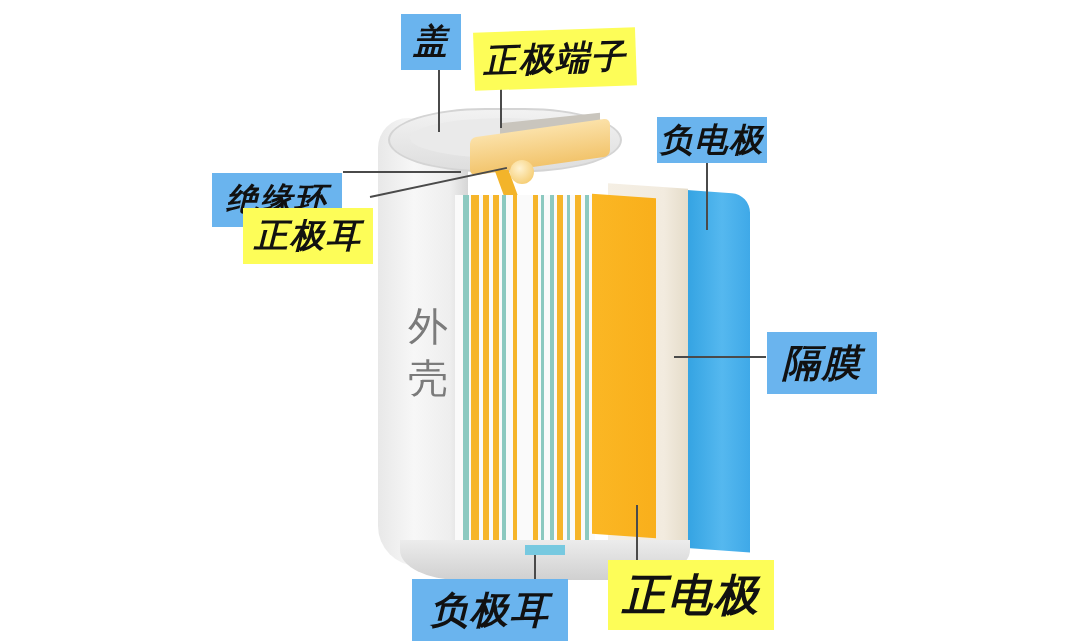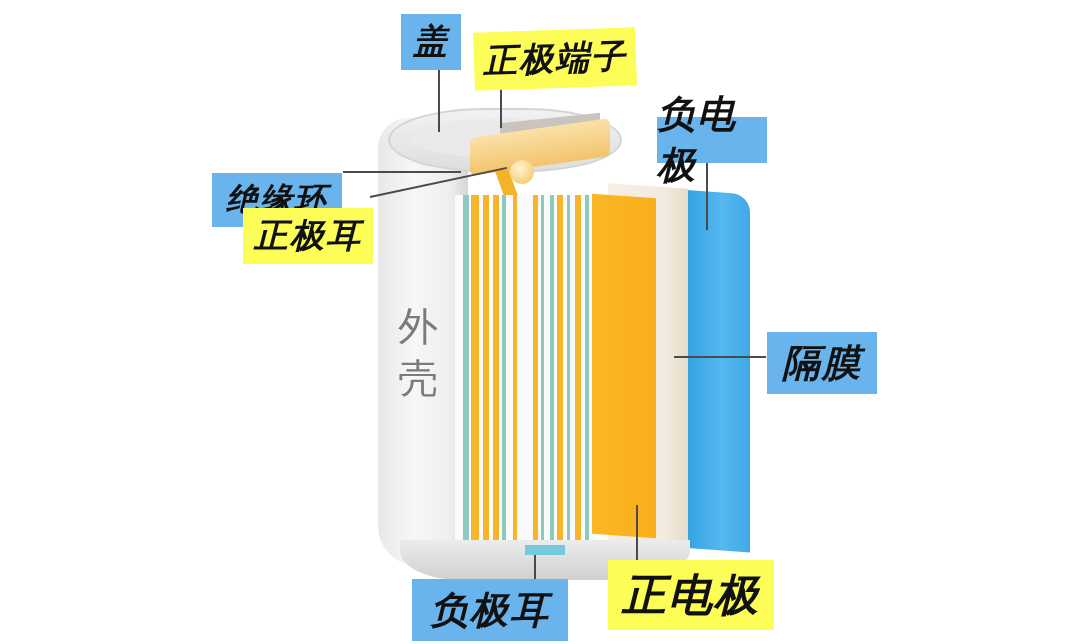--- a/index.html
+++ b/index.html
@@ -33,21 +33,21 @@
             background:linear-gradient(180deg,#ececec,#d0d0d0); border-radius:0 0 60px 60px / 0 0 30px 30px; }
   .neg-tab { position:absolute; left:525px; top:545px; width:40px; height:10px; background:#77c9e0; }
   .sep-sheet { position:absolute; left:608px; top:186px; width:80px; height:360px;
                background:linear-gradient(90deg,#f5efe4,#f2ebdf 70%,#e5dcc9); transform:skewY(4deg); }
   .pos-sheet { position:absolute; left:592px; top:196px; width:64px; height:340px;
                background:linear-gradient(90deg,#fbb724,#f9af1b); transform:skewY(4deg); }
   .neg-sheet { position:absolute; left:680px; top:192px; width:70px; height:358px;
                background:linear-gradient(90deg,#2d9fe0,#55b8ef 60%,#3fa9e8);
                border-radius:0 18px 0 0; transform:skewY(4deg); }
   .shell-text { position:absolute; left:398px; top:300px; width:60px; color:#7b7b7b;
-                font-size:40px; line-height:52px; text-align:left; font-family:"DejaVu Sans", sans-serif; }
+                font-size:40px; line-height:52px; text-align:center; font-family:"DejaVu Sans", sans-serif; }
 </style>
 </head>
 <body>
 
 <div class="shell"></div>
 <div class="rim"></div>
 <div class="rim-inner"></div>
 <div class="cap-top"></div>
 <div class="cap-plate"></div>
 <div class="knob"></div>
@@ -84,16 +84,16 @@
 <div class="line" style="left:370px;top:196px;width:140px;height:2px;transform:rotate(-12deg);transform-origin:left center;"></div>
 <div class="line" style="left:706px;top:162px;width:2px;height:68px;"></div>
 <div class="line" style="left:674px;top:356px;width:92px;height:2px;"></div>
 <div class="line" style="left:534px;top:555px;width:2px;height:26px;"></div>
 <div class="line" style="left:636px;top:505px;width:2px;height:58px;"></div>
 
 <div class="label blue" style="left:401px;top:14px;width:60px;height:56px;font-size:34px;">盖</div>
 <div class="label yellow" style="left:474px;top:30px;width:162px;height:58px;font-size:34px;transform:rotate(-2deg);">正极端子</div>
 <div class="label blue" style="left:212px;top:147px;width:130px;height:54px;font-size:32px;margin-top:26px;">绝缘环</div>
 <div class="label yellow" style="left:243px;top:208px;width:130px;height:56px;font-size:34px;text-align:right;">正极耳</div>
-<div class="label blue" style="left:657px;top:117px;width:110px;height:46px;font-size:38px;">负电极</div>
+<div class="label blue" style="left:657px;top:117px;width:110px;height:46px;font-size:33px;">负电极</div>
 <div class="label blue" style="left:767px;top:332px;width:110px;height:62px;font-size:38px;">隔膜</div>
 <div class="label blue" style="left:412px;top:579px;width:156px;height:62px;font-size:38px;">负极耳</div>
 <div class="label yellow" style="left:608px;top:560px;width:166px;height:70px;font-size:44px;">正电极</div>
 
 </body></html>

